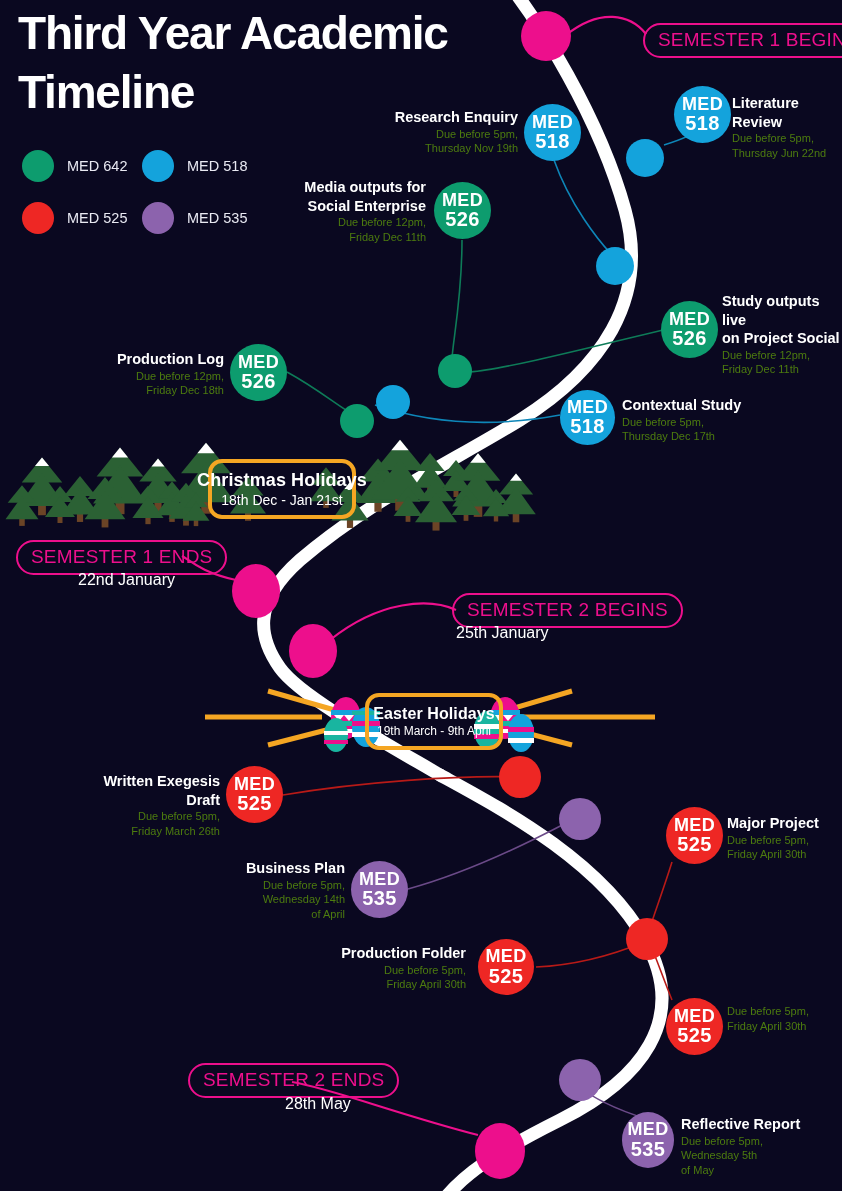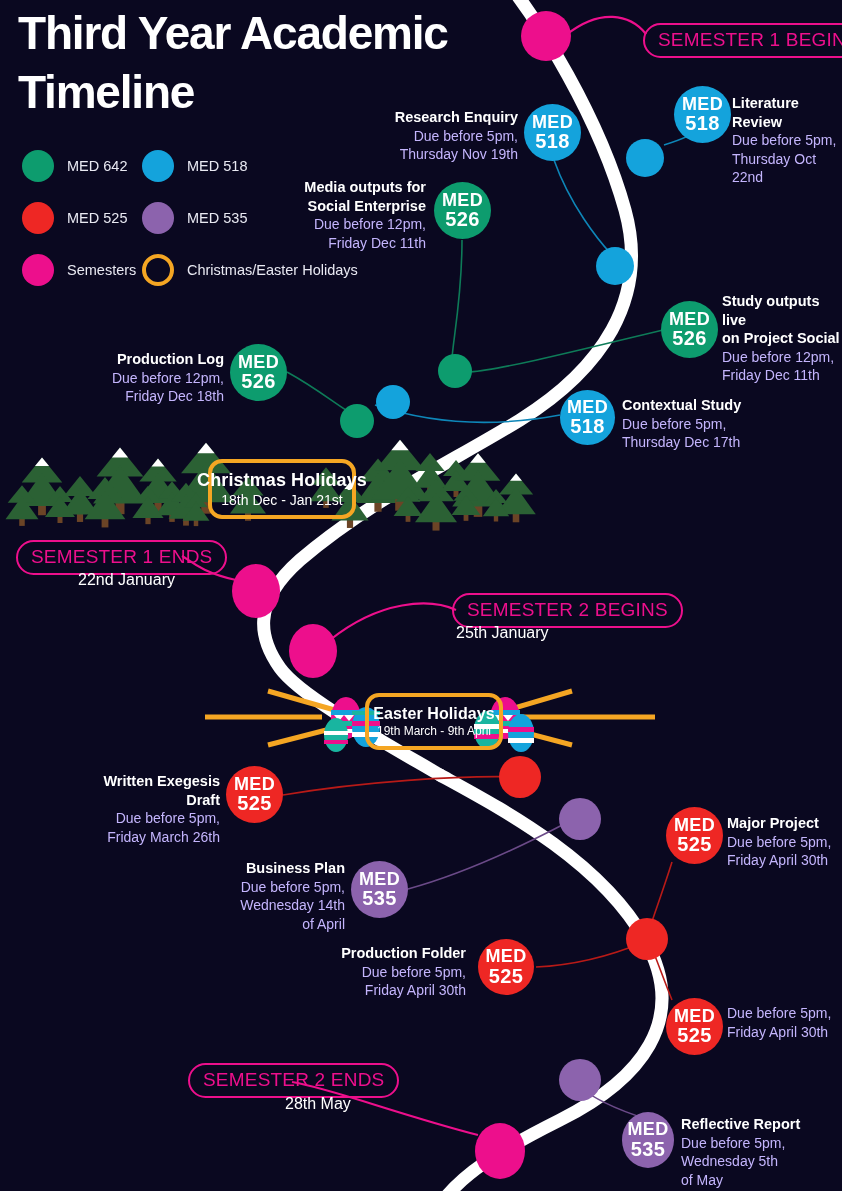--- a/index.html
+++ b/index.html
@@ -18,21 +18,21 @@
   .lg-dot.ring{background:transparent;border:4px solid #F5A623;box-sizing:border-box;}
   .lg-txt{color:#e9e9f2;font-size:14.5px;margin-left:13px;white-space:nowrap;}
 
   .node{position:absolute;border-radius:50%;display:flex;flex-direction:column;align-items:center;
         justify-content:center;color:#fff;font-weight:bold;line-height:1.04;text-align:center;}
   .node .l1{font-size:18px;letter-spacing:.3px;}
   .node .l2{font-size:20px;letter-spacing:.3px;}
 
   .lbl{position:absolute;color:#fff;}
   .lbl .hd{font-size:14.5px;font-weight:bold;line-height:1.28;color:#ffffff;}
-  .lbl .sb{font-size:14px;line-height:1.33;color:#c4b5fd;}
+  .lbl .sb{font-size:11px;line-height:1.33;color:#4d7c0f;}
   .lbl.r{text-align:right;}
   .lbl.l{text-align:left;}
 
   .pill{position:absolute;border:2.5px solid #ED0F8C;border-radius:22px;color:#ED0F8C;
         font-size:19px;padding:4px 13px 5px;white-space:nowrap;letter-spacing:.2px;}
   .pilldate{position:absolute;color:#fff;font-size:16px;white-space:nowrap;}
 
   .holiday{position:absolute;border:4px solid #F5A623;border-radius:14px;background:transparent;
            display:flex;flex-direction:column;align-items:center;justify-content:center;}
   .holiday .hh{color:#fff;font-size:18px;font-weight:700;letter-spacing:.1px;white-space:nowrap;}
@@ -307,30 +307,20 @@
     <div class="lg-row">
       <div class="lg-cell">
         <span class="lg-dot" style="background:#EE2724"></span>
         <span class="lg-txt">MED 525</span>
       </div>
       <div class="lg-cell">
         <span class="lg-dot" style="background:#8C63AD"></span>
         <span class="lg-txt">MED 535</span>
       </div>
     </div>
-    <div class="lg-row">
-      <div class="lg-cell">
-        <span class="lg-dot" style="background:#ED0F8C"></span>
-        <span class="lg-txt">Semesters</span>
-      </div>
-      <div class="lg-cell wide">
-        <span class="lg-dot ring"></span>
-        <span class="lg-txt">Christmas/Easter Holidays</span>
-      </div>
-    </div>
   </div>
 
   <div class="pill" style="left:643px;top:23px;">SEMESTER 1 BEGINS</div>
 
   <div class="pill" style="left:16px;top:540px;">SEMESTER 1 ENDS</div>
   <div class="pilldate" style="left:78px;top:571px;">22nd January</div>
 
   <div class="pill" style="left:452px;top:593px;">SEMESTER 2 BEGINS</div>
   <div class="pilldate" style="left:456px;top:624px;">25th January</div>
 
@@ -357,21 +347,21 @@
     <div class="sb">Thursday Nov 19th</div>
   </div>
 
   <div class="node" style="left:674px;top:86px;width:57px;height:57px;background:#14A3DC;">
     <span class="l1">MED</span>
     <span class="l2">518</span>
   </div>
   <div class="lbl l" style="left:732px;top:94px;width:110px;">
     <div class="hd">Literature Review</div>
     <div class="sb">Due before 5pm,</div>
-    <div class="sb">Thursday Oct 22nd</div>
+    <div class="sb">Thursday Jun 22nd</div>
   </div>
 
   <div class="node" style="left:434px;top:182px;width:57px;height:57px;background:#0D9C6E;">
     <span class="l1">MED</span>
     <span class="l2">526</span>
   </div>
   <div class="lbl r" style="left:278px;top:178px;width:148px;">
     <div class="hd">Media outputs for</div>
     <div class="hd">Social Enterprise</div>
     <div class="sb">Due before 12pm,</div>

